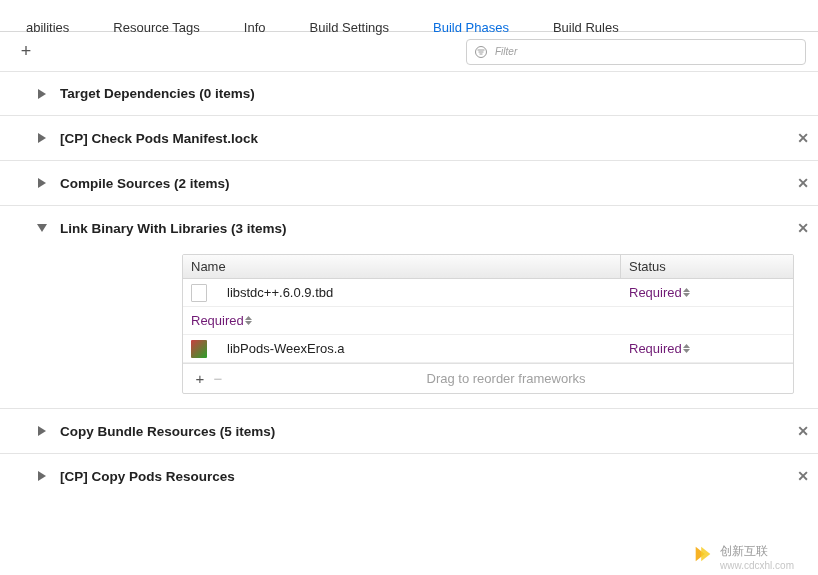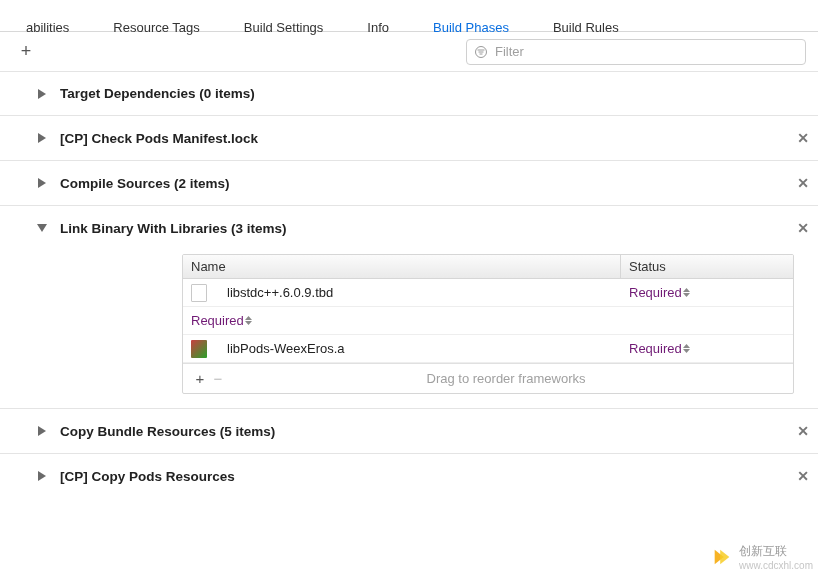--- a/index.html
+++ b/index.html
@@ -57,23 +57,24 @@
     height: 16px;
     margin-right: 4px;
     display: flex;
     align-items: center;
     justify-content: center;
   }
   .filter-input {
     border: none;
     outline: none;
     flex: 1;
-    font-size: 13px;
+    font-size: 10px;
     color: #333;
     background: transparent;
+    font-style: italic;
   }
   .filter-input::placeholder { color: #a0a0a0; }
   .phase {
     border-bottom: 0.5px solid #e4e4e4;
     padding: 14px 6px 14px 36px;
     position: relative;
   }
   .phase-header {
     display: flex;
     align-items: center;
@@ -190,45 +191,45 @@
     color: #555;
   }
   .footer-btn.minus { color: #bbb; }
   .footer-hint {
     flex: 1;
     text-align: center;
     color: #a0a0a0;
   }
   .watermark {
     position: absolute;
-    right: 5px;
+    right: 24px;
     bottom: 4px;
     display: flex;
-    align-items: center;
+    align-items: flex-start;
     gap: 6px;
     opacity: 0.85;
   }
   .wm-logo {
     width: 22px;
     height: 22px;
   }
   .wm-text { font-size: 12px; color: #888; }
   .wm-text-alt { font-size: 10px; color: #bbb; }
   .container { position: relative; height: 575px; }
 </style>
 </head>
 <body>
 
 <div class="container">
 
   <div class="tabs">
     <div class="tab">abilities</div>
     <div class="tab">Resource Tags</div>
+    <div class="tab">Info</div>
     <div class="tab">Build Settings</div>
-    <div class="tab">Info</div>
     <div class="tab active">Build Phases</div>
     <div class="tab">Build Rules</div>
   </div>
 
   <div class="toolbar">
     <div class="toolbar-add">+</div>
     <div class="toolbar-spacer"></div>
     <div class="filter-wrap">
       <span class="filter-icon">
         <svg width="14" height="14" viewBox="0 0 14 14">

